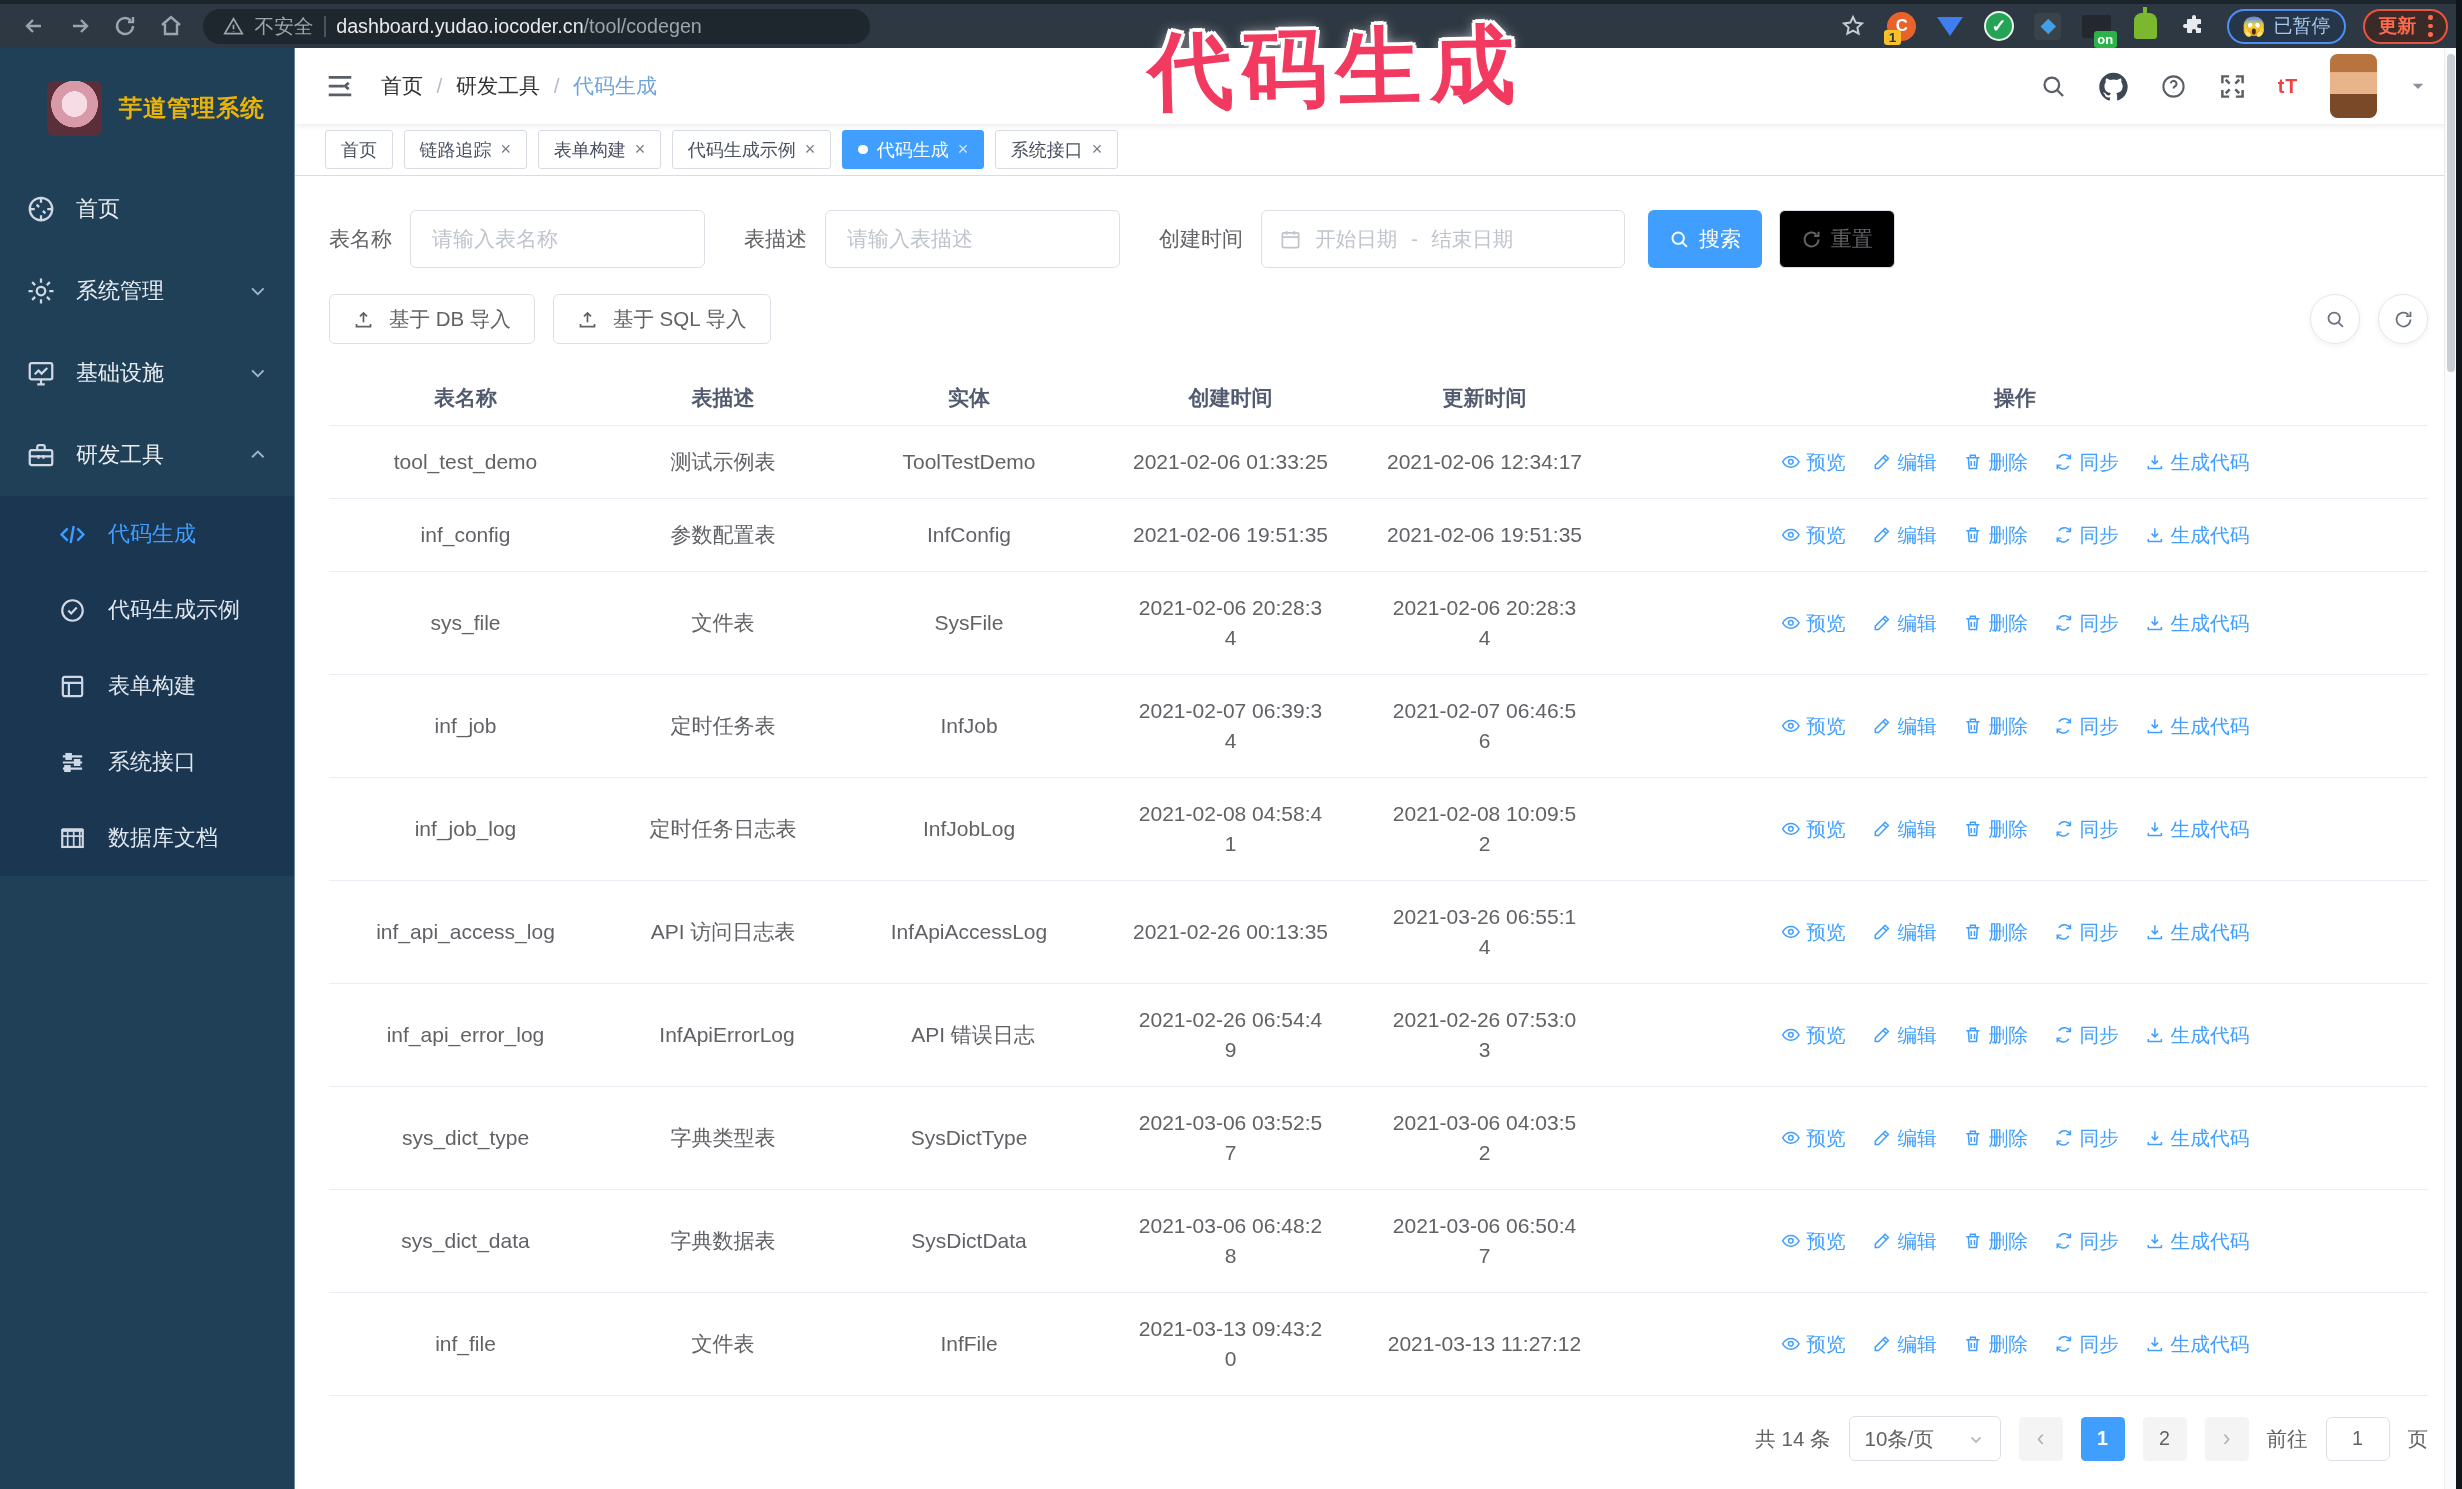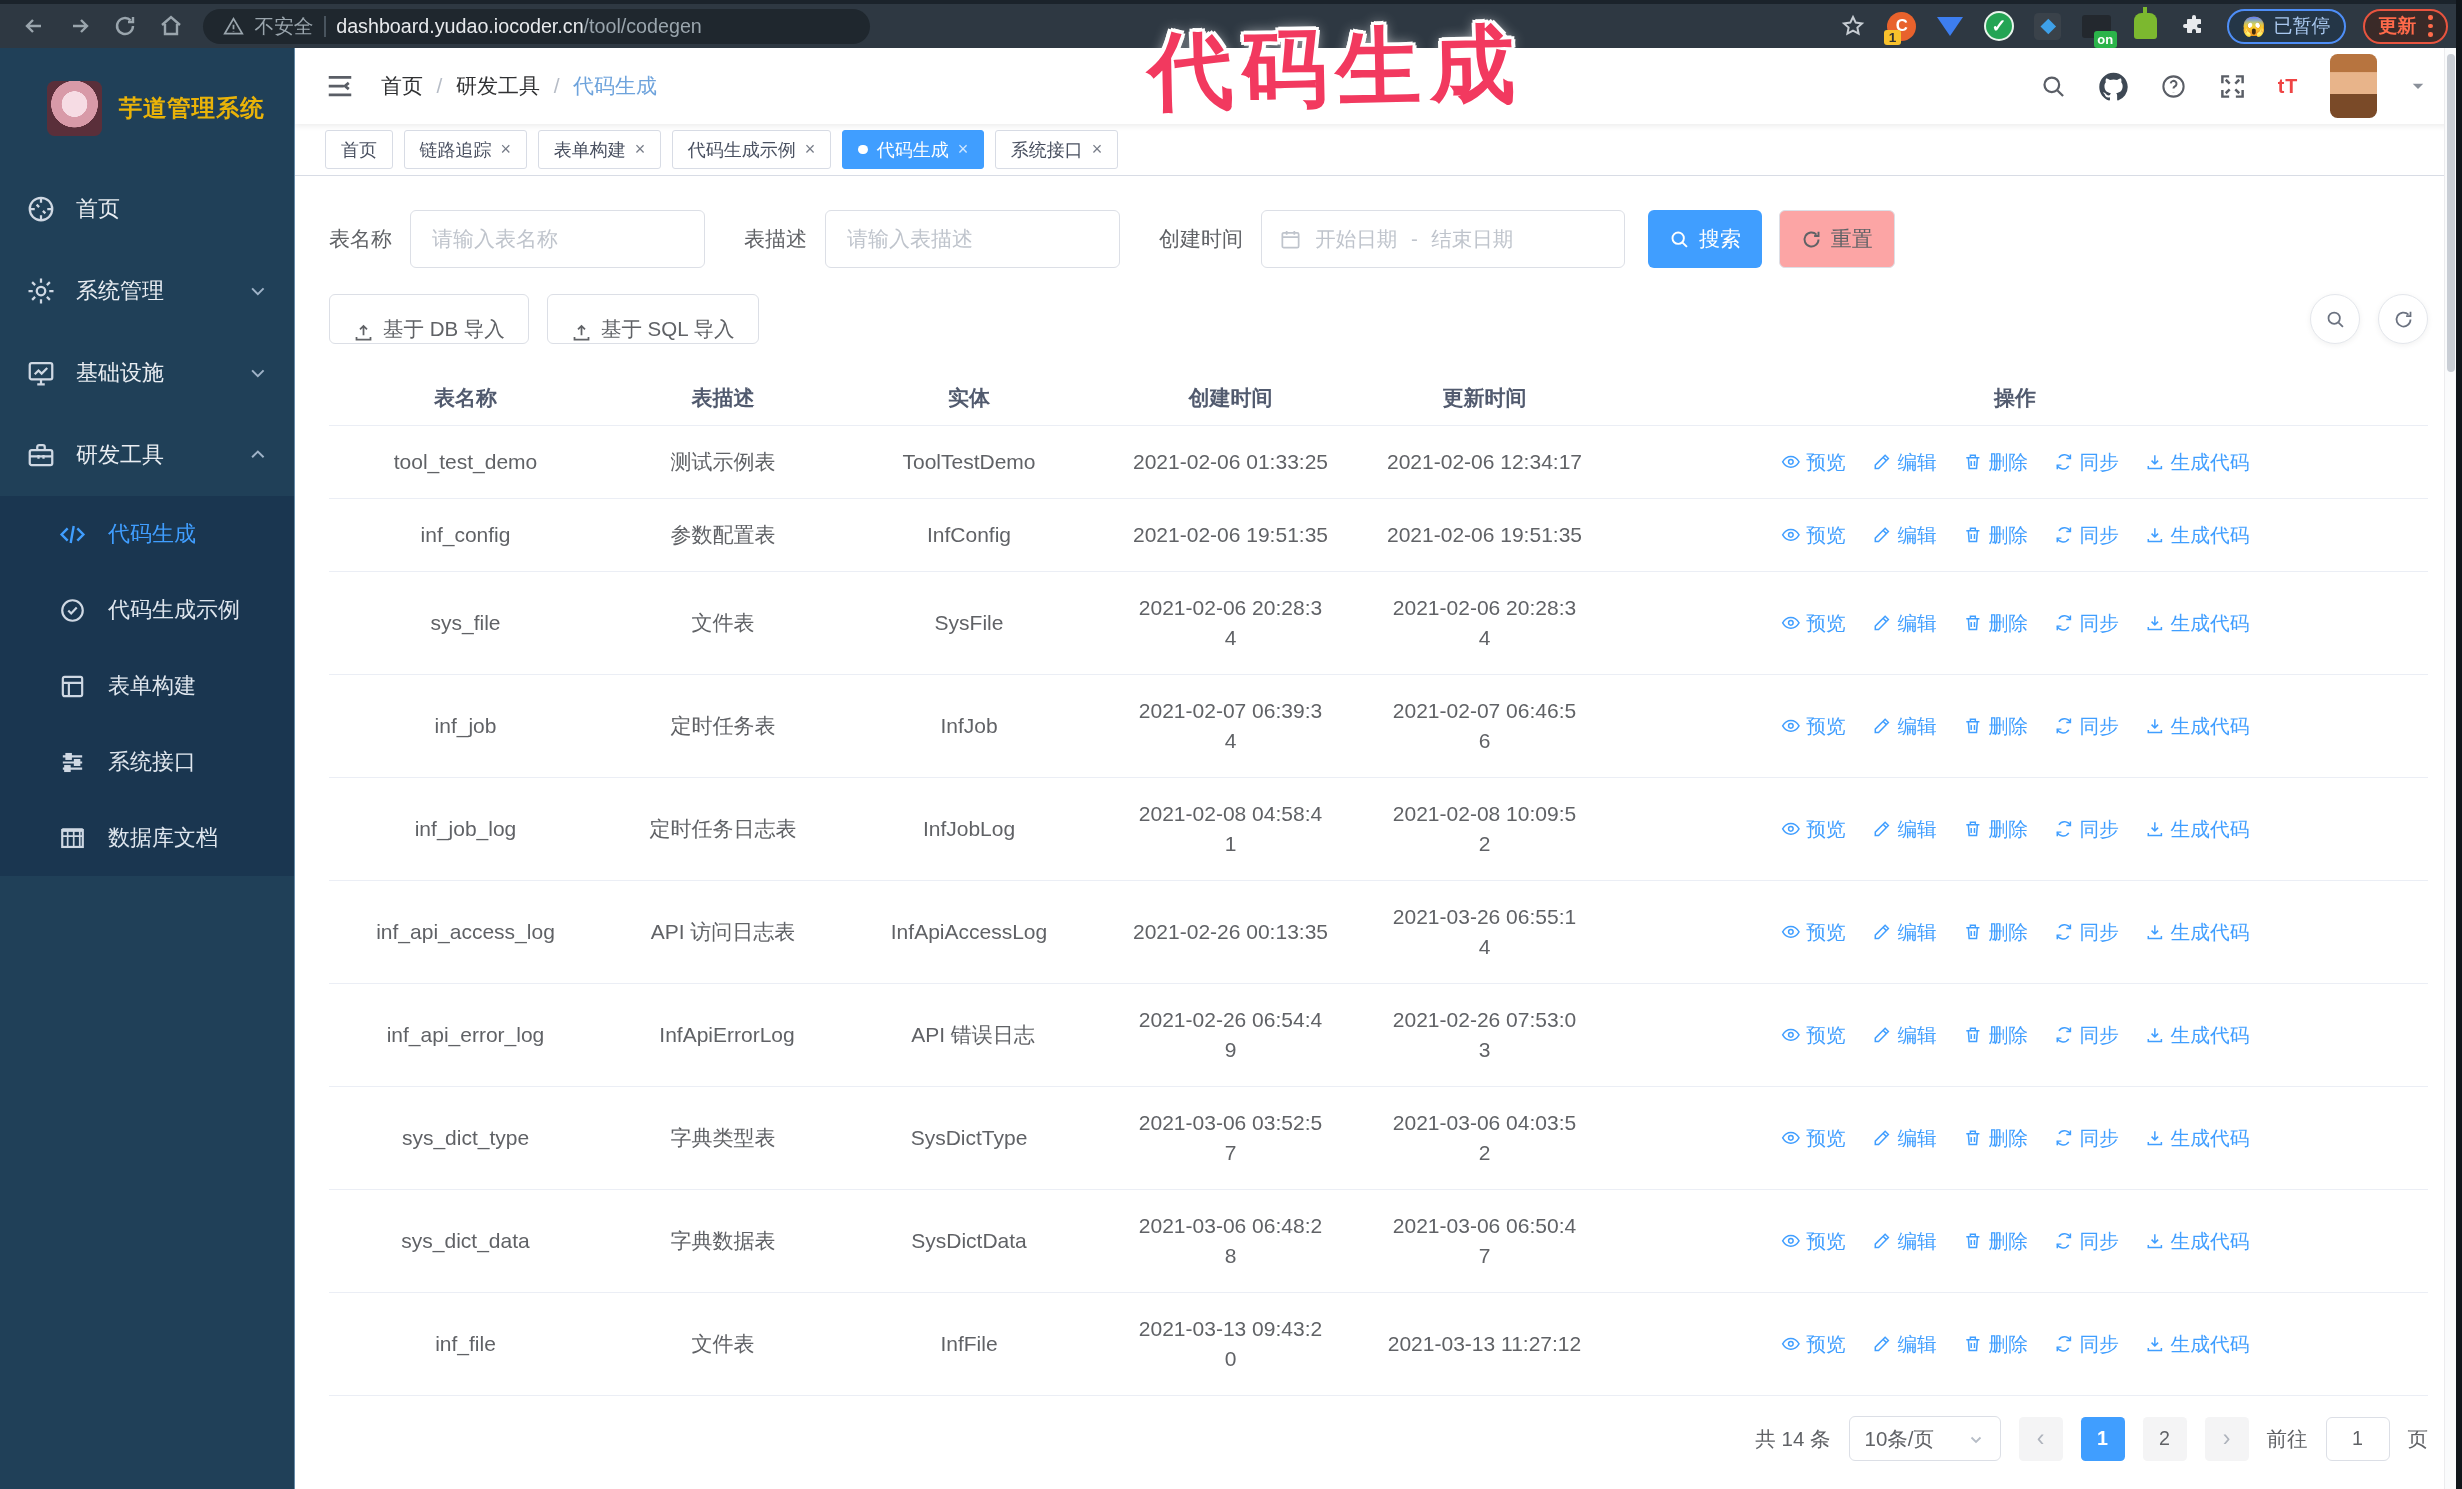--- a/index.html
+++ b/index.html
@@ -77,25 +77,25 @@
   .f-label { margin-right:18px; flex:0 0 auto; }
   .inp { width:295px; height:58px; border:1.5px solid #dcdfe6; border-radius:6px; padding:0 21px; font-size:21px;
          color:#606266; background:#fff; outline:none; }
   .inp::placeholder { color:#bfc4cc; }
   .gap1 { width:39px; }
   .date-box { width:364px; height:58px; border:1.5px solid #dcdfe6; border-radius:6px; display:flex; align-items:center;
               padding:0 16.7px; gap:13.6px; color:#bfc4cc; font-size:20.5px; background:#fff; }
   .date-box .d-sep { color:#bfc4cc; }
   .btn { height:58px; border-radius:6px; font-size:21px; display:flex; align-items:center; gap:9px; padding:0 21px; cursor:pointer; border:none; }
   .btn-primary { background:#409eff; color:#fff; margin-left:23px; }
-  .btn-plainw { background:#fca5a5; color:#606266; border:1.5px solid #dcdfe6; margin-left:16.7px; }
+  .btn-plainw { background:#000000; color:#606266; border:1.5px solid #dcdfe6; margin-left:16.7px; }
 
   .import-row { margin-top:26px; display:flex; align-items:center; gap:18px; }
   .btn-outline { height:50px; padding:0 23px; border:1.5px solid #dcdfe6; border-radius:6px; background:#fff; color:#606266;
-                 font-size:20.5px; display:flex; align-items:flex-end; gap:9px; cursor:pointer; }
+                 font-size:20.5px; display:flex; align-items:center; gap:15px; cursor:pointer; }
   .circle-btns { margin-left:auto; display:flex; gap:18px; }
   .circle-btn { width:50px; height:50px; border-radius:50%; border:1.5px solid #e4e7ec; background:#fff; color:#6b7280;
                 display:flex; align-items:center; justify-content:center; box-shadow:0 1.5px 6px rgba(0,0,0,.06); cursor:pointer; }
 
   
   .table { margin-top:27px; width:100%; }
   .tr { display:flex; align-items:center; border-bottom:1.5px solid #ebeef5; }
   .td { padding:21px 7.6px; font-size:21px; color:#606266; text-align:center; line-height:30px; }
   .th-row .td { color:#515a6e; font-weight:700; padding:12px 7.6px; }
   .c1 { width:273px; } .c2 { width:242px; } .c3 { width:250px; } .c4 { width:273px; } .c5 { width:235px; }

